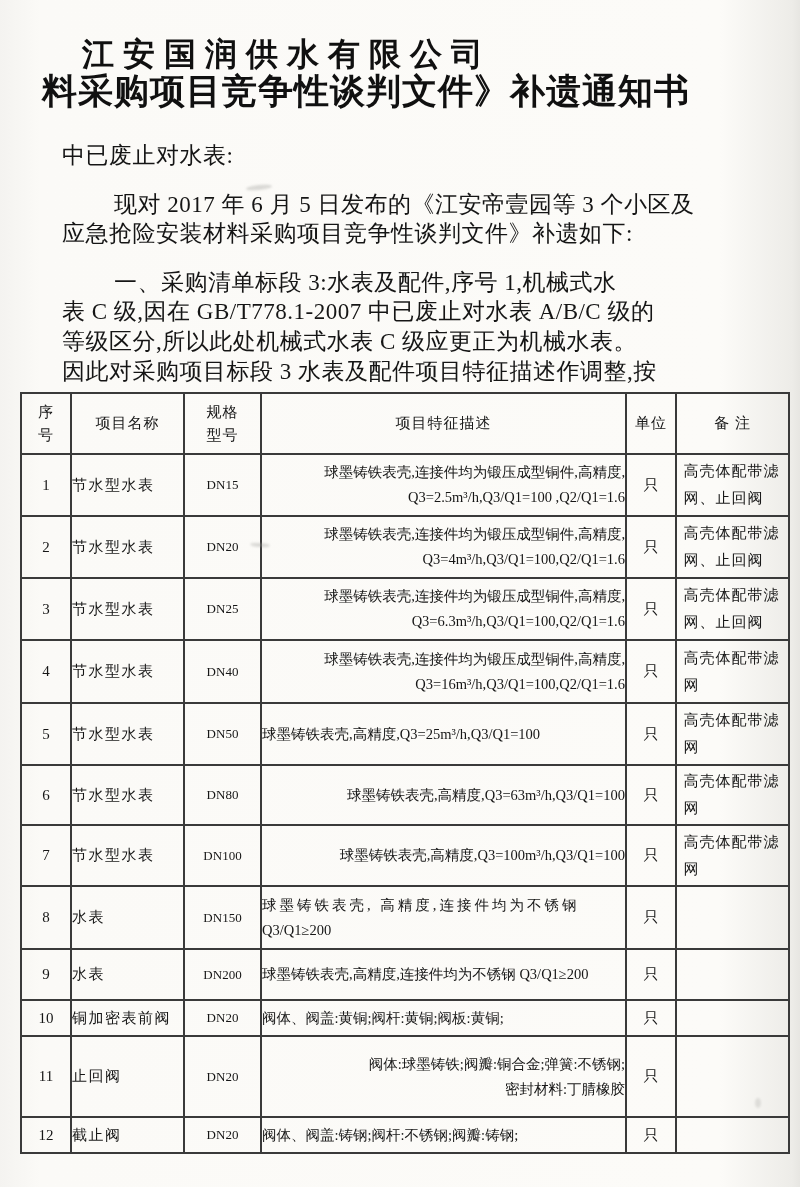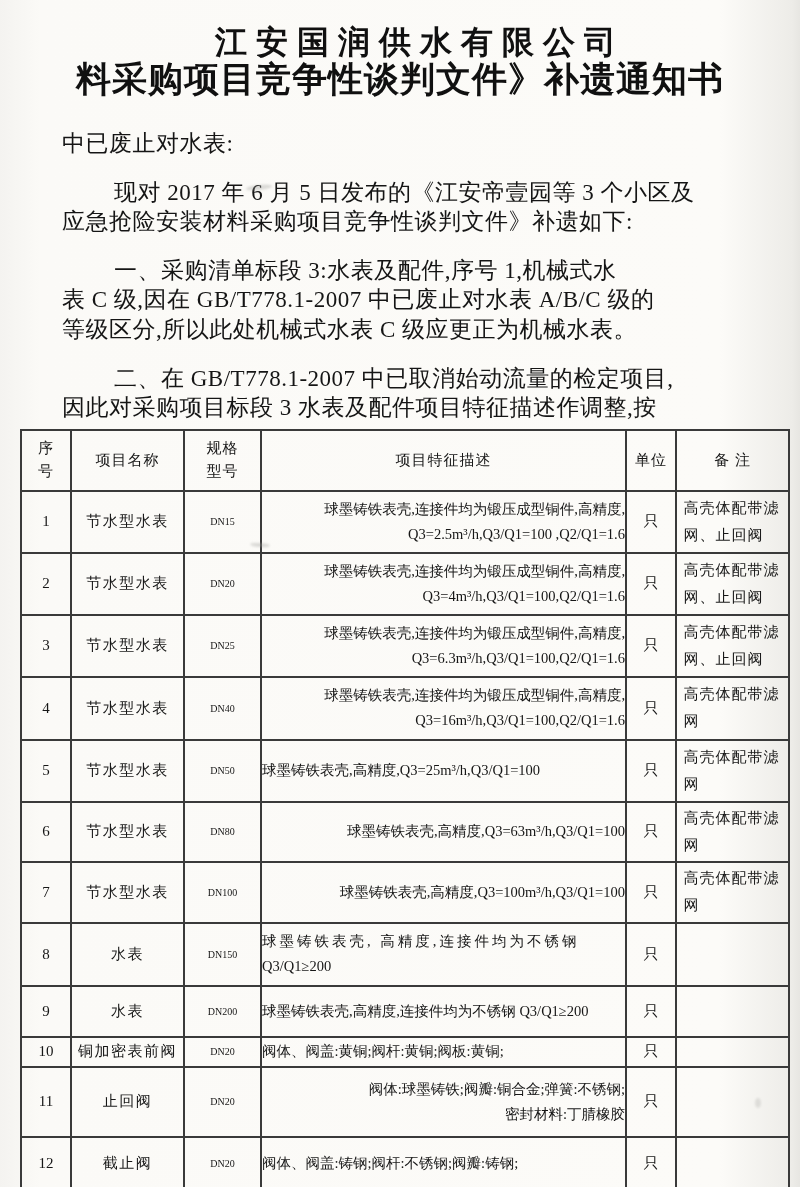--- a/index.html
+++ b/index.html
@@ -7,22 +7,22 @@
     width:800px; height:1187px;
     background:#e9e8e5;
     font-family:"Liberation Serif","DejaVu Serif",serif;
   }
   .page {
     position:relative; width:800px; height:1187px; overflow:hidden;
     background:linear-gradient(90deg,#f4f3f0 0%, #fbfaf7 5%, #fcfbf8 90%, #edecE8 99%, #e7e6e2 100%);
     color:#171717;
   }
   
-  .title-block { padding-top:24px; text-align:center;
-    font-family:"Liberation Sans","DejaVu Sans",sans-serif; font-weight:bold; color:#101010; }
+  .title-block { padding-top:36px; 
+    font-family:"Liberation Sans","DejaVu Sans",sans-serif; font-weight:bold; color:#101010;margin-left:42px; }
   .t1 { font-size:32px; line-height:36px; letter-spacing:9px; margin-left:40px; }
   .t2 { font-size:35px; line-height:37px; letter-spacing:1px; }
   
   .body-text { margin:32px 40px 0 62px; font-size:23px; line-height:29.6px;
     letter-spacing:0.5px; color:#151515; }
   .bl { white-space:nowrap; }
   .bl.ind { text-indent:52px;margin-top:19px; }
   
   table.items { border-collapse:collapse; table-layout:fixed; width:768px;
     margin:6px 0 0 20px; color:#161616; }
@@ -30,22 +30,22 @@
     vertical-align:middle; overflow:hidden; }
   col.c-num  { width:50px; }
   col.c-name { width:113px; }
   col.c-spec { width:77px; }
   col.c-desc { width:365px; }
   col.c-unit { width:50px; }
   col.c-note { width:113px; }
   th { font-size:15px; text-align:center; letter-spacing:1px; }
   th .hl { line-height:23px; }
   td.num  { text-align:center; font-size:15px; }
-  td.name { text-align:center; font-size:15px; letter-spacing:1.5px; }
-  td.spec { text-align:center; font-size:10px; }
+  td.name { font-size:15px; letter-spacing:1.5px; }
+  td.spec { text-align:center; font-size:13px; }
   td.desc { font-size:14.5px; padding:0 10px; }
   td.desc.center { text-align:right; }
   td.desc div { line-height:25px; }
   td.desc div:empty { display:none; }
   td.desc .sp { letter-spacing:3px; }
   td.unit { text-align:center; font-size:15px; }
   td.note { font-size:15px; }
   .note-inner { width:98px; margin:0 auto; line-height:27px; letter-spacing:1px; }
   .note-inner:empty { display:none; }
   
@@ -69,21 +69,20 @@
     <div class="t2">料采购项目竞争性谈判文件》补遗通知书</div>
   </header>
 
   <section class="body-text">
     <div class="bl">中已废止对水表:</div>
     <div class="bl ind">现对 2017 年 6 月 5 日发布的《江安帝壹园等 3 个小区及</div>
     <div class="bl">应急抢险安装材料采购项目竞争性谈判文件》补遗如下:</div>
     <div class="bl ind">一、采购清单标段 3:水表及配件,序号 1,机械式水</div>
     <div class="bl">表 C 级,因在 GB/T778.1-2007 中已废止对水表 A/B/C 级的</div>
     <div class="bl">等级区分,所以此处机械式水表 C 级应更正为机械水表。</div>
-    <div class="bl ind">二、在 GB/T778.1-2007 中已取消始动流量的检定项目,</div>
     <div class="bl">因此对采购项目标段 3 水表及配件项目特征描述作调整,按</div>
   </section>
 
   <table class="items">
     <colgroup>
       <col class="c-num">
         <col class="c-name">
         <col class="c-spec">
       <col class="c-desc">
         <col class="c-unit">
@@ -212,43 +211,43 @@
         <td class="num">9</td>
         <td class="name">水表</td>
         <td class="spec">DN200</td>
         <td class="desc">
           <div>球墨铸铁表壳,高精度,连接件均为不锈钢 Q3/Q1≥200</div>
 
         </td>
         <td class="unit">只</td>
         <td class="note"></td>
       </tr>
-      <tr style="height:30px">
+      <tr style="height:36px">
         <td class="num">10</td>
         <td class="name">铜加密表前阀</td>
         <td class="spec">DN20</td>
         <td class="desc">
           <div>阀体、阀盖:黄铜;阀杆:黄铜;阀板:黄铜;</div>
 
         </td>
         <td class="unit">只</td>
         <td class="note"></td>
       </tr>
-      <tr style="height:70px">
+      <tr style="height:81px">
         <td class="num">11</td>
         <td class="name">止回阀</td>
         <td class="spec">DN20</td>
         <td class="desc center">
           <div>阀体:球墨铸铁;阀瓣:铜合金;弹簧:不锈钢;</div>
           <div>密封材料:丁腈橡胶</div>
         </td>
         <td class="unit">只</td>
         <td class="note"></td>
       </tr>
-      <tr style="height:53px">
+      <tr style="height:36px">
         <td class="num">12</td>
         <td class="name">截止阀</td>
         <td class="spec">DN20</td>
         <td class="desc">
           <div>阀体、阀盖:铸钢;阀杆:不锈钢;阀瓣:铸钢;</div>
 
         </td>
         <td class="unit">只</td>
         <td class="note"></td>
       </tr>

